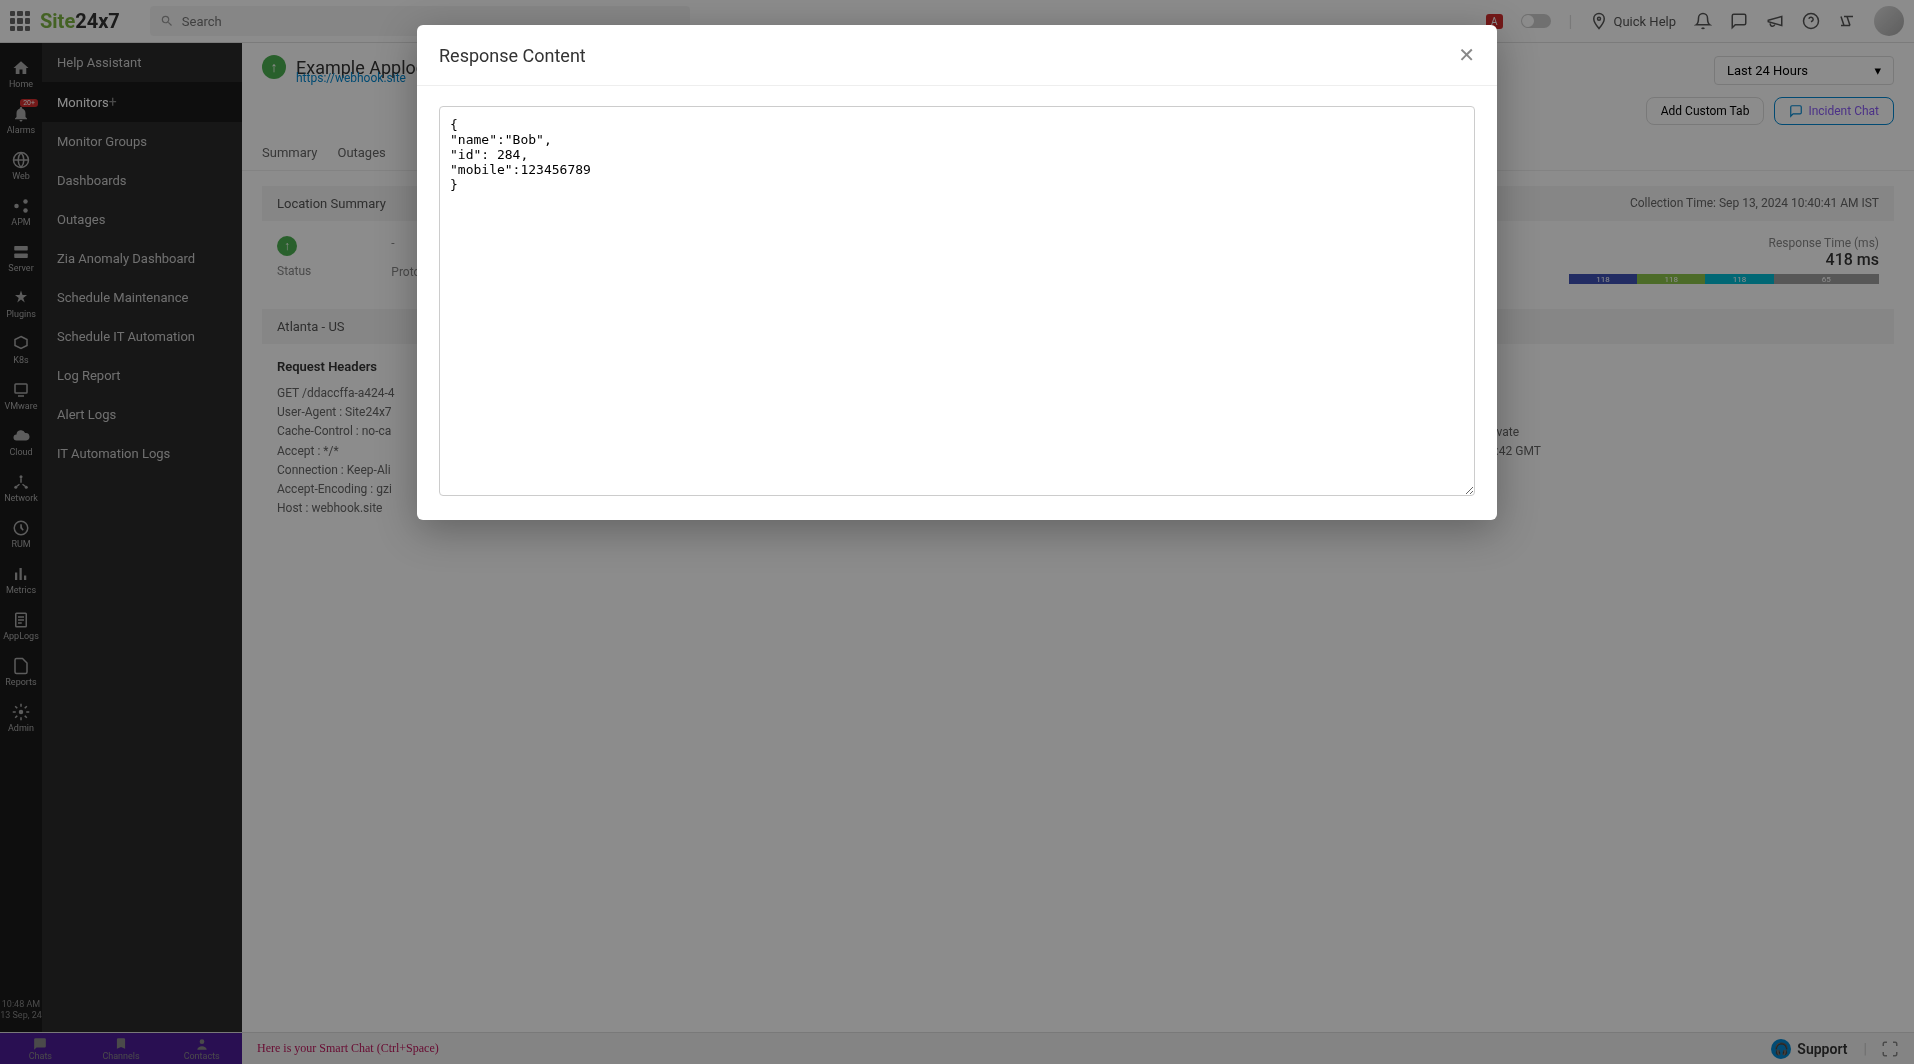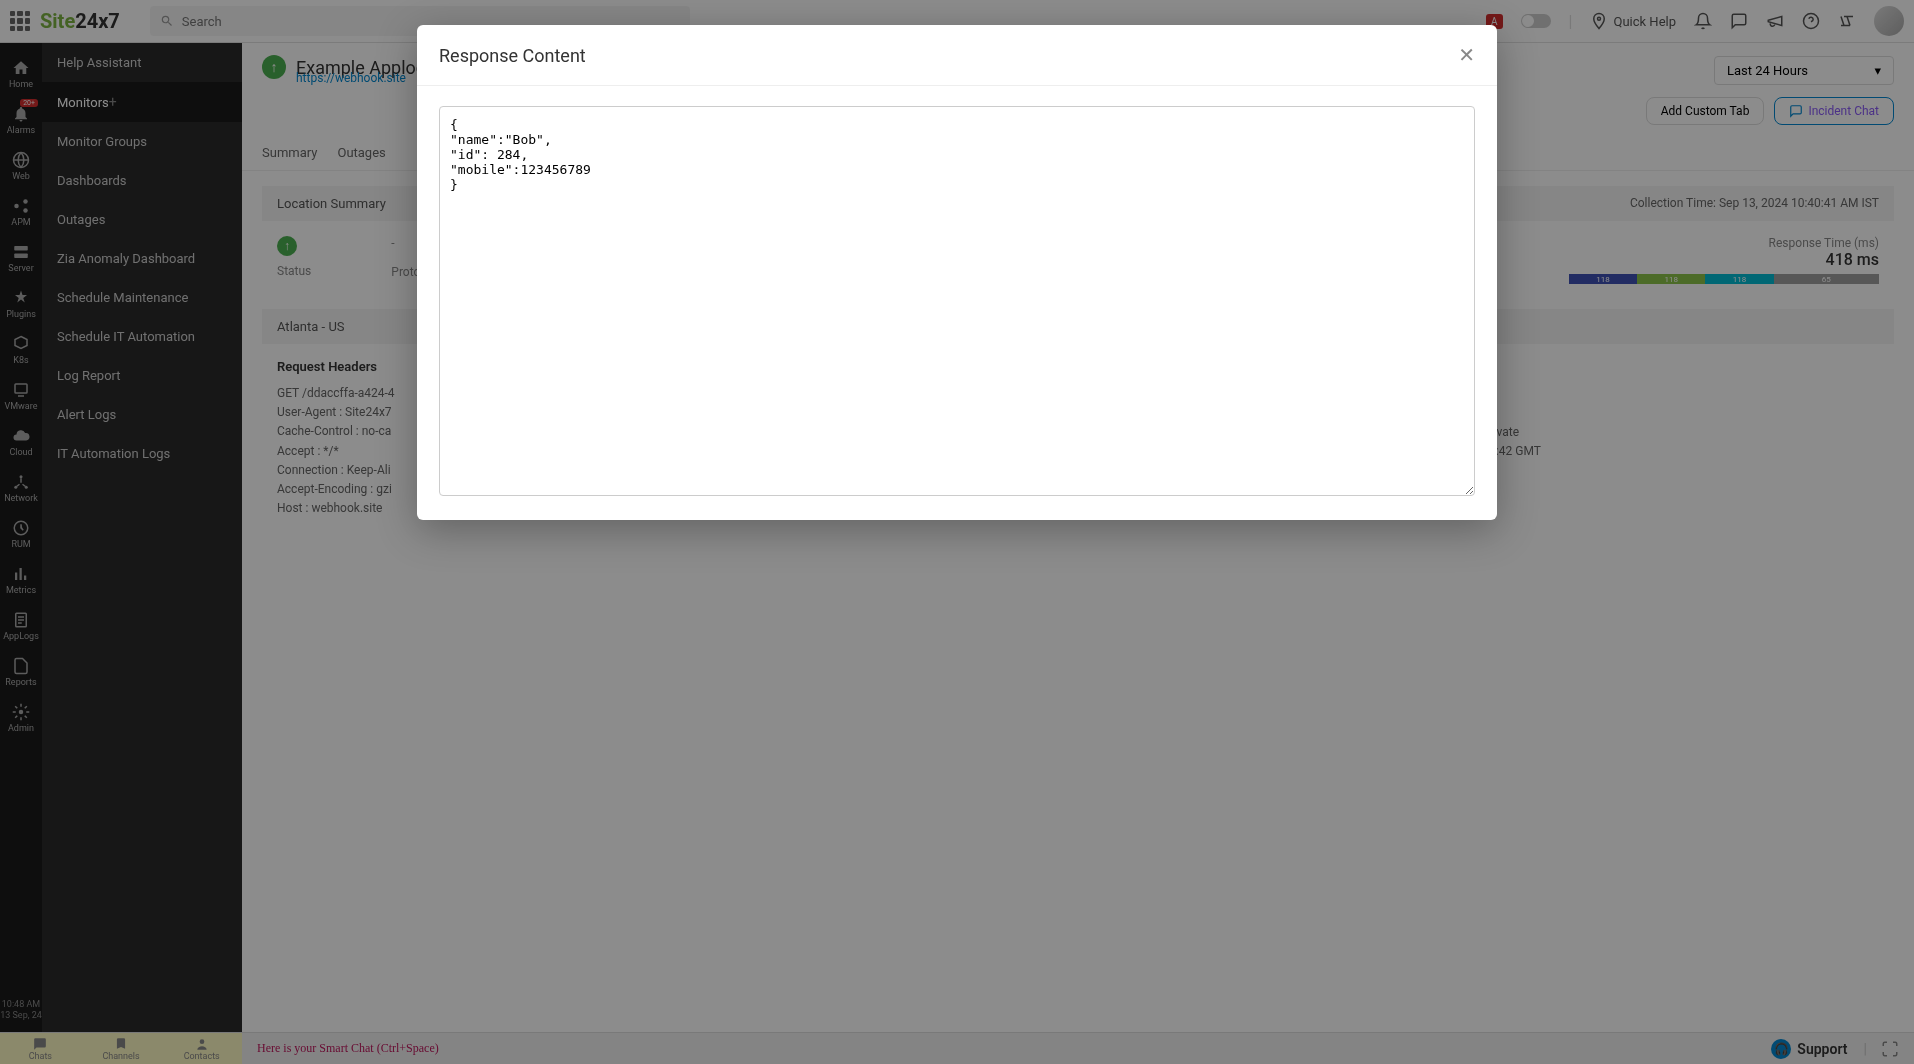--- a/index.html
+++ b/index.html
@@ -75,21 +75,21 @@
     .rh-line { font-size: 12px; color: #666; line-height: 1.6; }
     
     .response-headers { position: absolute; right: 20px; top: 380px; width: 550px; }
     .resp-line { font-size: 12px; color: #666; line-height: 1.6; }
     
     .footer-text { padding: 15px 20px; font-size: 12px; color: #888; }
     .footer-text b { color: #555; }
     
     
     .bottom-bar { position: absolute; bottom: 0; left: 0; right: 0; height: 32px; background: #f0f0f0; border-top: 1px solid #ddd; display: flex; align-items: center; }
-    .bottom-left { display: flex; height: 100%; background: #fef9c3; width: 242px; }
+    .bottom-left { display: flex; height: 100%; background: #4c1d95; width: 242px; }
     .bottom-item { flex: 1; display: flex; flex-direction: column; align-items: center; justify-content: center; color: #888; font-size: 9px; cursor: pointer; }
     .bottom-item svg { width: 14px; height: 14px; fill: #888; }
     .smart-chat { padding: 0 15px; font-size: 12px; color: #be185d; flex: 1; font-family: Liberation Serif, serif; }
     .support-btn { margin-left: auto; padding: 0 15px; display: flex; align-items: center; gap: 6px; font-size: 14px; color: #333; font-weight: 600; }
     .support-icon { width: 20px; height: 20px; background: #0288d1; border-radius: 50%; color: #fff; display: flex; align-items: center; justify-content: center; font-size: 12px; }
     
     
     .modal-overlay { position: absolute; inset: 0; background: rgba(0,0,0,0.45); display: flex; align-items: flex-start; justify-content: center; padding-top: 25px; z-index: 100; }
     .modal { background: #fff; width: 1080px; border-radius: 6px; box-shadow: 0 10px 40px rgba(0,0,0,0.3); }
     .modal-header { padding: 18px 22px; display: flex; justify-content: space-between; align-items: center; border-bottom: 1px solid #eee; }

